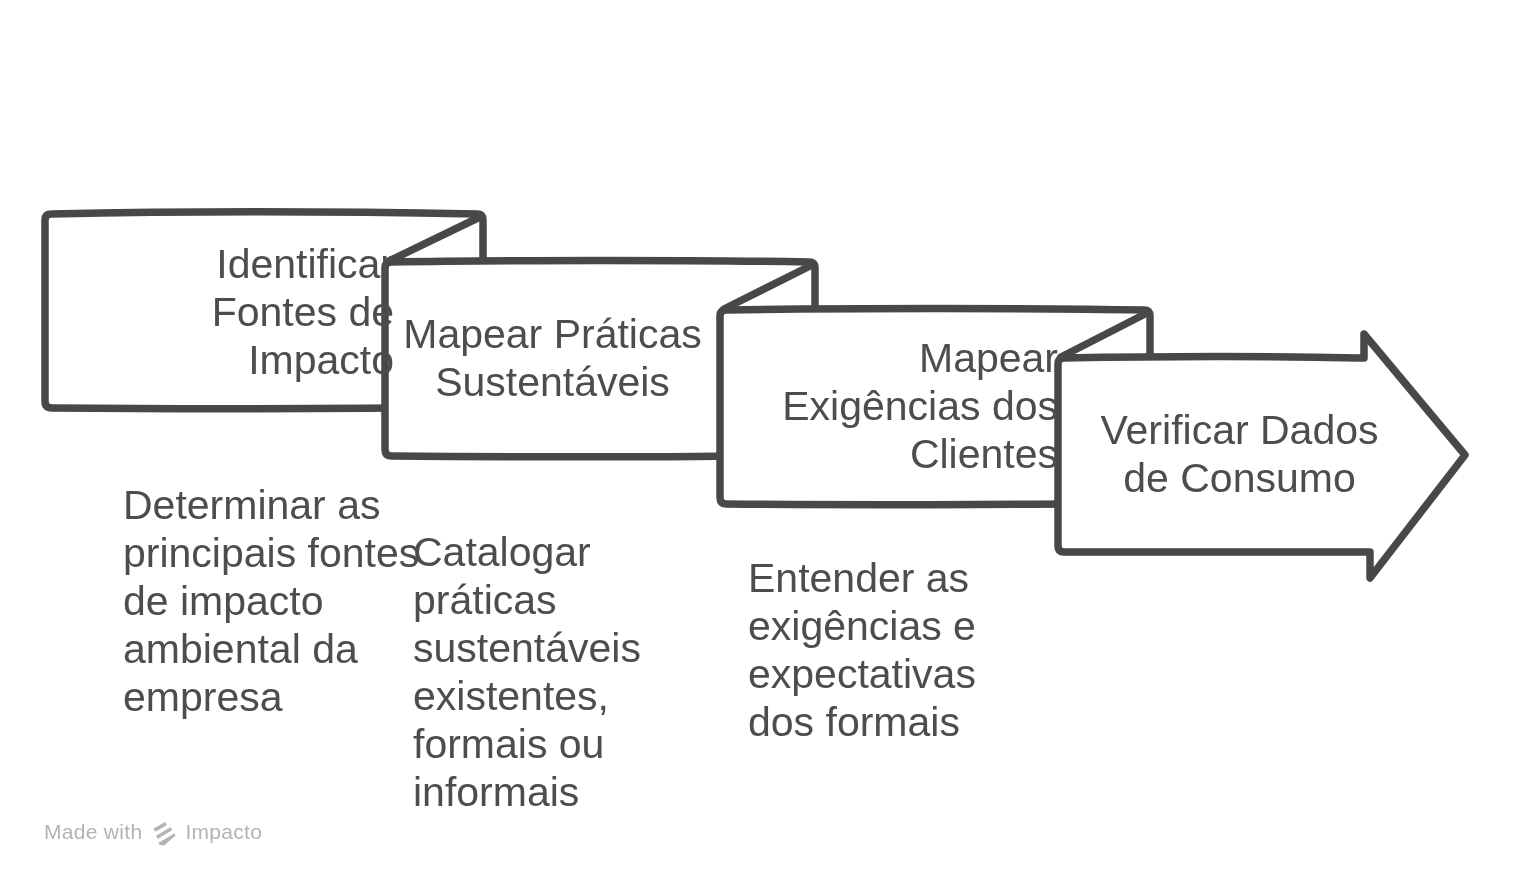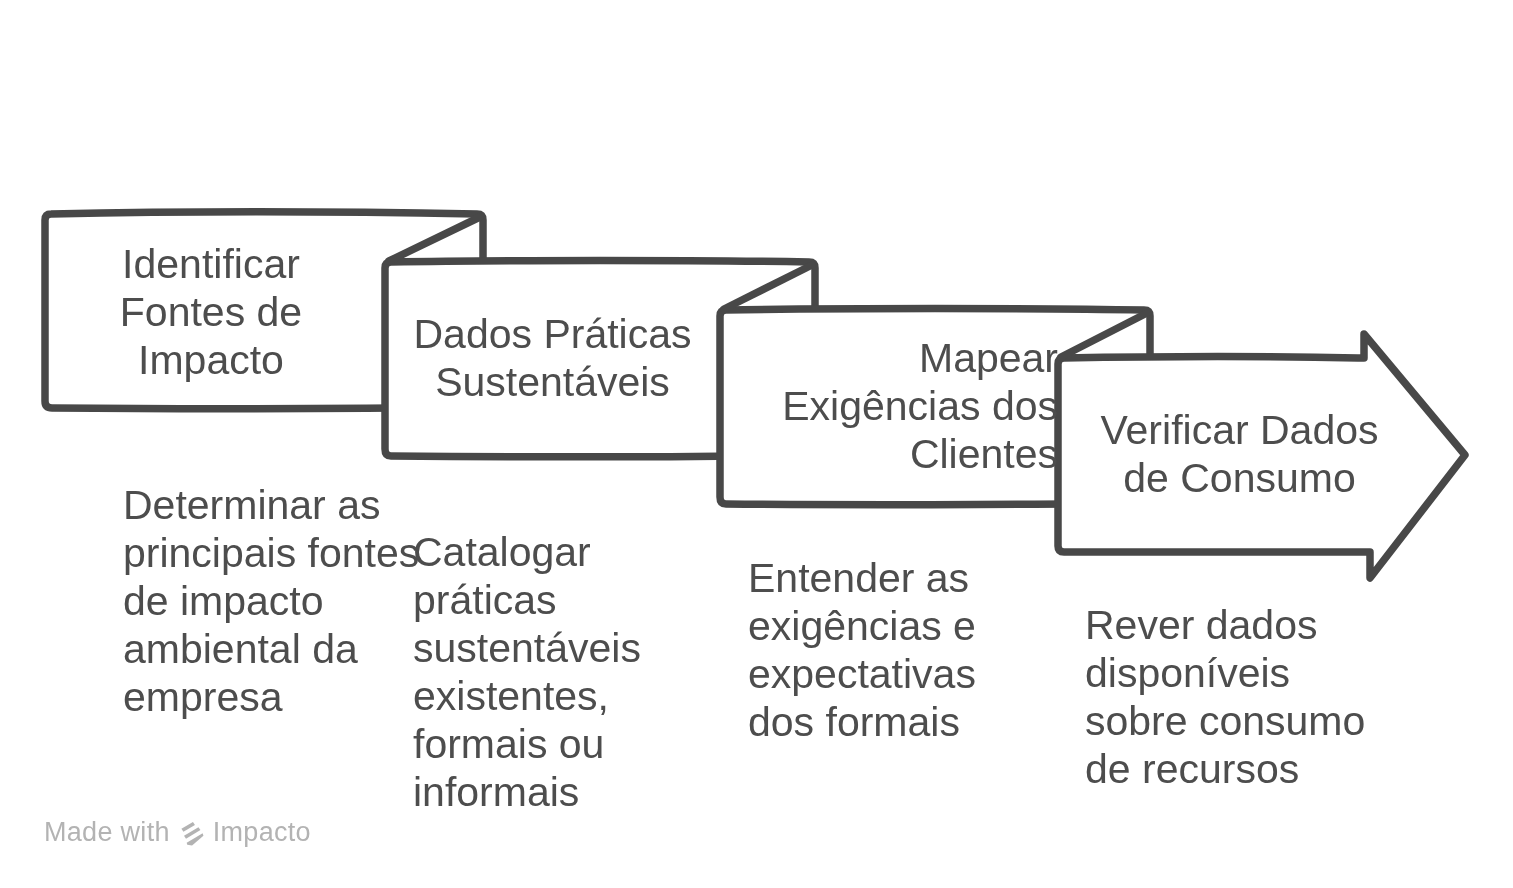--- a/index.html
+++ b/index.html
@@ -28,34 +28,34 @@
   .shapes path.fold{fill:none;}
   .label{
     position:absolute;
     color:var(--text);
     font-size:41px;
     line-height:48px;
     white-space:pre-line;
   }
   .step-title{text-align:center;}
   .step-desc{text-align:left;}
-  .t1{left:41px;top:240px;width:340px;}
+  .t1{left:54px;top:240px;width:340px;text-align:right;}
   .t2{left:385px;top:310px;width:335px;}
   .t3{left:720px;top:334px;width:338px;text-align:right;}
   .t4{left:1062px;top:406px;width:320px;padding-left:35px;}
   .d1{left:77px;top:481px;width:310px;margin-left:46px;}
   .d2{left:413px;top:504px;width:285px;margin-top:24px;}
   .d3{left:748px;top:554px;width:285px;}
   .d4{left:1085px;top:601px;width:305px;}
   .watermark{
     position:absolute;
     left:44px;top:817px;
     display:flex;align-items:center;gap:9px;
     color:var(--watermark);
-    font-size:27px;line-height:30px;
+    font-size:21px;line-height:30px;
     letter-spacing:0.3px;
     text-decoration:none;
     cursor:pointer;
   }
   .watermark svg{display:block;}
   .watermark svg path{fill:var(--watermark);}
 </style>
 </head>
 <body>
 
@@ -74,21 +74,21 @@
     <path class="fold" d="M812 265 L724 309"></path>
 
     <path d="M1064 358 C1170 356 1270 356 1358 358 L1364 358 L1364 334 L1465 455 L1370 578 L1370 552 L1064 552 Q1058 552 1058 546 L1058 364 Q1058 358 1064 358 Z"></path>
 
     <path class="fold" d="M1147 313 L1061 357"></path>
   </svg>
 
   <div class="label step-title t1">Identificar
 Fontes de
 Impacto</div>
-  <div class="label step-title t2">Dados Práticas
+  <div class="label step-title t2">Mapear Práticas
 Sustentáveis</div>
   <div class="label step-title t3">Mapear
 Exigências dos
 Clientes</div>
   <div class="label step-title t4">Verificar Dados
 de Consumo</div>
 
   <div class="label step-desc d1">Determinar as
 principais fontes
 de impacto
@@ -97,24 +97,20 @@
   <div class="label step-desc d2">Catalogar
 práticas
 sustentáveis
 existentes,
 formais ou
 informais</div>
   <div class="label step-desc d3">Entender as
 exigências e
 expectativas
 dos formais</div>
-  <div class="label step-desc d4">Rever dados
-disponíveis
-sobre consumo
-de recursos</div>
 
   <div class="watermark">
     <span>Made with</span>
     <svg width="25" height="27" viewBox="0 0 26 28" xmlns="http://www.w3.org/2000/svg" aria-hidden="true">
       <path d="M2.5 10.2 L14.5 3.0 L16.6 6.1 L4.6 13.2 Z"></path>
       <path d="M5.2 17.4 L20.2 8.5 L22.3 11.5 L7.3 20.4 Z"></path>
       <path d="M8.0 24.6 L24.6 14.8 L25.4 17.4 L13.6 27.4 L8.6 26.7 Z"></path>
     </svg>
     <span>Impacto</span>
   </div>

